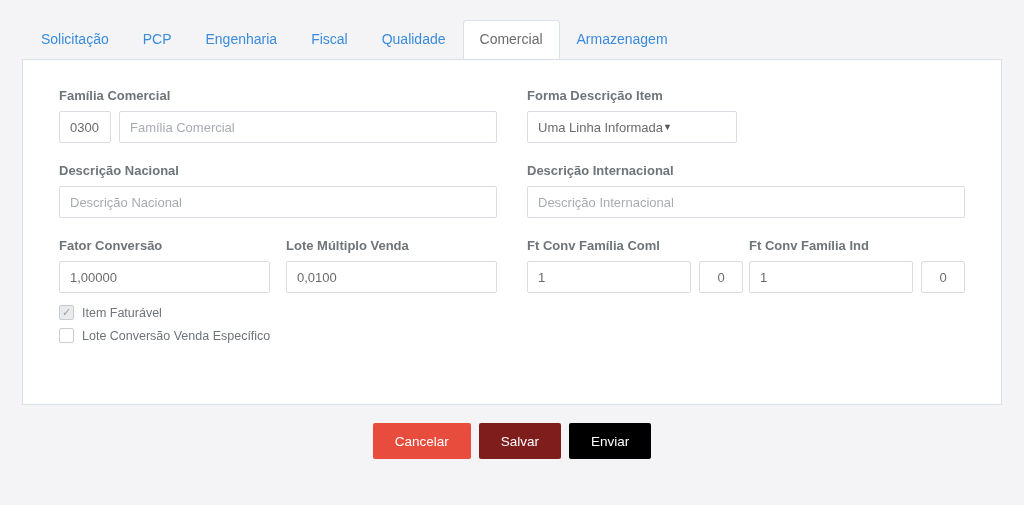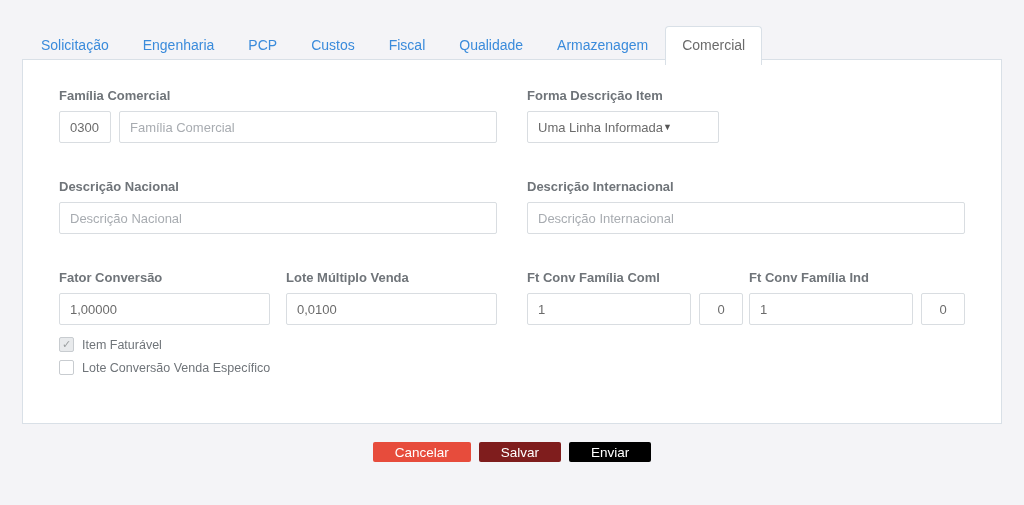--- a/index.html
+++ b/index.html
@@ -17,42 +17,42 @@
     display: flex;
     border-bottom: 1px solid #d9e0e7;
     padding: 0 0 0 2px;
   }
   .tab {
     padding: 10px 16px 12px 16px;
     color: #3a8bdb;
     font-size: 14px;
     cursor: pointer;
     position: relative;
-    top: 6px;
+    top: 0;
     border: 1px solid transparent;
     border-bottom: none;
     border-top-left-radius: 4px;
     border-top-right-radius: 4px;
   }
   .tab.active {
     background: #fff;
     color: #6b6b6b;
     border-color: #d9e0e7;
   }
   .panel {
     background: #fff;
     border: 1px solid #d9e0e7;
     border-top: none;
     padding: 28px 36px 40px 36px;
     min-height: 345px;
   }
   .row {
     display: flex;
     gap: 30px;
-    margin-bottom: 36px;
+    margin-bottom: 20px;
   }
   .col-half { flex: 0 0 calc(50% - 15px); }
   label.field-label {
     display: block;
     font-weight: 600;
     color: #6f7479;
     margin-bottom: 8px;
     font-size: 13px;
   }
   input[type=text], .select {
@@ -68,21 +68,21 @@
   }
   input[type=text]::placeholder { color: #a8acb1; }
   input.code-input { width: 52px; flex: 0 0 52px; }
   .fam-group { display: flex; gap: 8px; }
   .fam-group .fam-name { flex: 1; }
   .select {
     position: relative;
     display: flex;
     align-items: center;
     cursor: pointer;
-    width: 192px;
+    width: 210px;
   }
   .select .caret {
     font-size: 9px;
     color: #555;
   }
   .ft-group { display: flex; gap: 8px; }
   .ft-group input { text-align: left; }
   .ft-group .ft-main { flex: 1; }
   .ft-group .ft-dec { width: 44px; flex: 0 0 44px; text-align: center; }
   .checks { margin-top: -6px; }
@@ -106,21 +106,21 @@
     background: #fff;
   }
   .checkbox.checked { background: #e8eaec; }
   .actions {
     display: flex;
     justify-content: center;
     gap: 8px;
     margin-top: 18px;
   }
   .btn {
-    height: 20px;
+    height: 36px;
     padding: 0 22px;
     border: none;
     border-radius: 2px;
     color: #fff;
     font-size: 13.5px;
     cursor: pointer;
     font-family: inherit;
   }
   .btn-cancel { background: #e74c3c; }
   .btn-save   { background: #7f1d1d; }
@@ -130,27 +130,26 @@
   .row3 .group-right { flex: 0 0 calc(50% - 15px); display: flex; gap: 6px; }
   .mini-col { flex: 1; }
 </style>
 </head>
 <body>
 
 <div class="page">
 
   <div class="tabs">
     <div class="tab"><span>Solicitação</span></div>
+    <div class="tab"><span>PCP</span></div>
     <div class="tab"><span>Engenharia</span></div>
-    <div class="tab"><span>PCP</span></div>
-    <div class="tab"><span>Custos</span></div>
     <div class="tab"><span>Fiscal</span></div>
     <div class="tab"><span>Qualidade</span></div>
+    <div class="tab active"><span>Comercial</span></div>
     <div class="tab"><span>Armazenagem</span></div>
-    <div class="tab active"><span>Comercial</span></div>
   </div>
 
   <div class="panel">
 
     <div class="row">
       <div class="col-half">
         <label class="field-label">Família Comercial</label>
         <div class="fam-group">
           <input type="text" class="code-input" value="0300100" style="">
           <input type="text" class="fam-name" placeholder="Família Comercial" style="">

